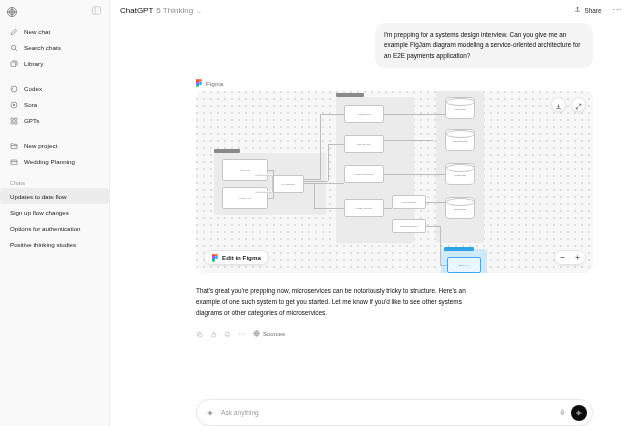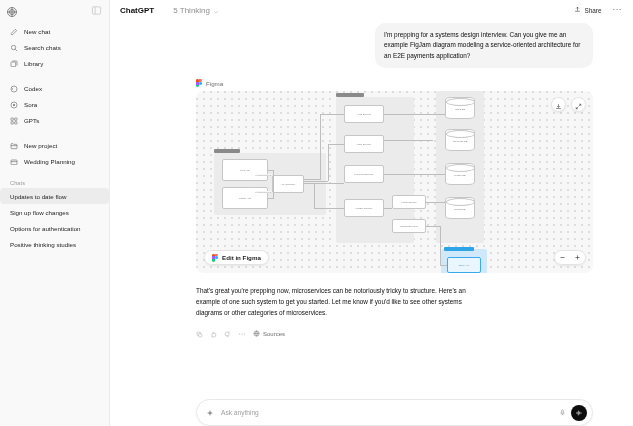--- a/index.html
+++ b/index.html
@@ -60,22 +60,22 @@
   }
   .sb-chat.active { background: #ececec; }
 
   
   .main { flex: 1 1 auto; height: 426px; position: relative; display: flex; flex-direction: column; background:#fff; }
   .topbar {
     height: 20px; flex: 0 0 20px;
     display: flex; align-items: center;
     padding: 0 8px 0 10px;
   }
-  .model-name { font-size: 8px; font-weight: bold; color: #0d0d0d; }
-  .model-sub { font-size: 8px; color: #8f8f8f; margin-left: 19px; }
+  .model-name { font-size: 8px; font-weight: normal; color: #0d0d0d; }
+  .model-sub { font-size: 8px; color: #8f8f8f; margin-left: 3px; }
   .chev { margin-left: 3px; opacity: .45; }
   .topbar-spacer { flex: 1 1 auto; }
   .share-btn {
     display: flex; align-items: center; gap: 3px;
     font-size: 6.4px; color: #2b2b2b;
     padding: 2px 4px; border-radius: 9px;
   }
   .dots-btn {
     margin-left: 4px; font-size: 8px; color: #5b5b5b;
     letter-spacing: .5px; padding: 0 3px;

